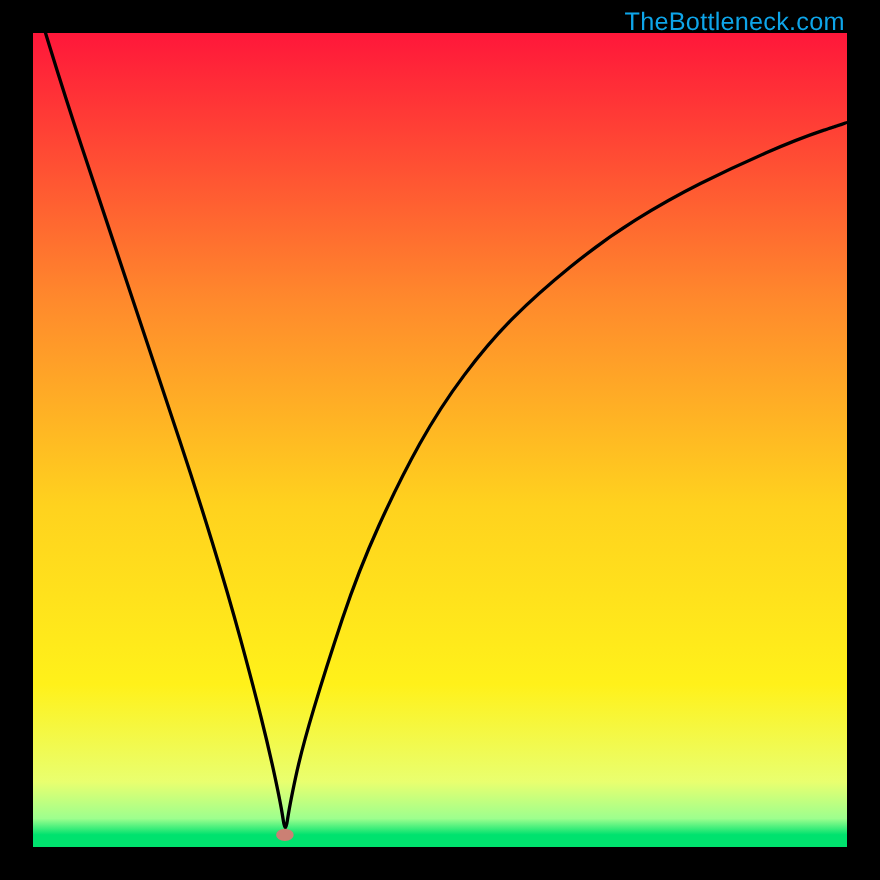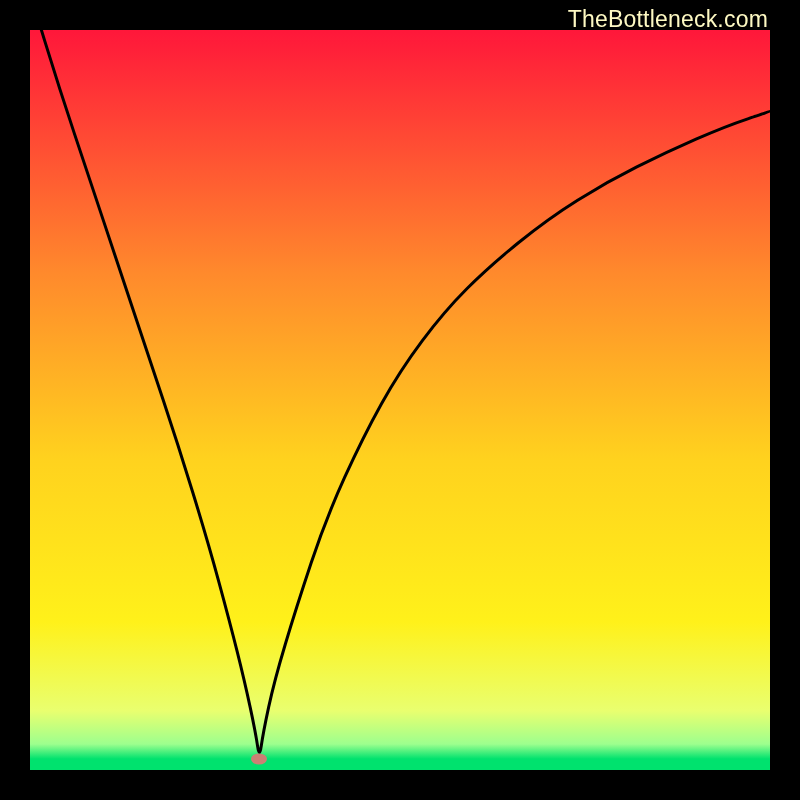--- a/index.html
+++ b/index.html
@@ -23,21 +23,21 @@
     position: absolute;
     left: 0;
     top: 0;
     width: 740px;
     height: 740px;
   }
   .watermark {
     position: absolute;
     top: 6px;
     right: 32px;
-    color: #fef9c3;
+    color: #0ea5e9;
     font-size: 23px;
     font-weight: 500;
     letter-spacing: 0.2px;
   }
   .curve-svg {
     position: absolute;
     left: 30px;
     top: 30px;
     width: 740px;
     height: 740px;

